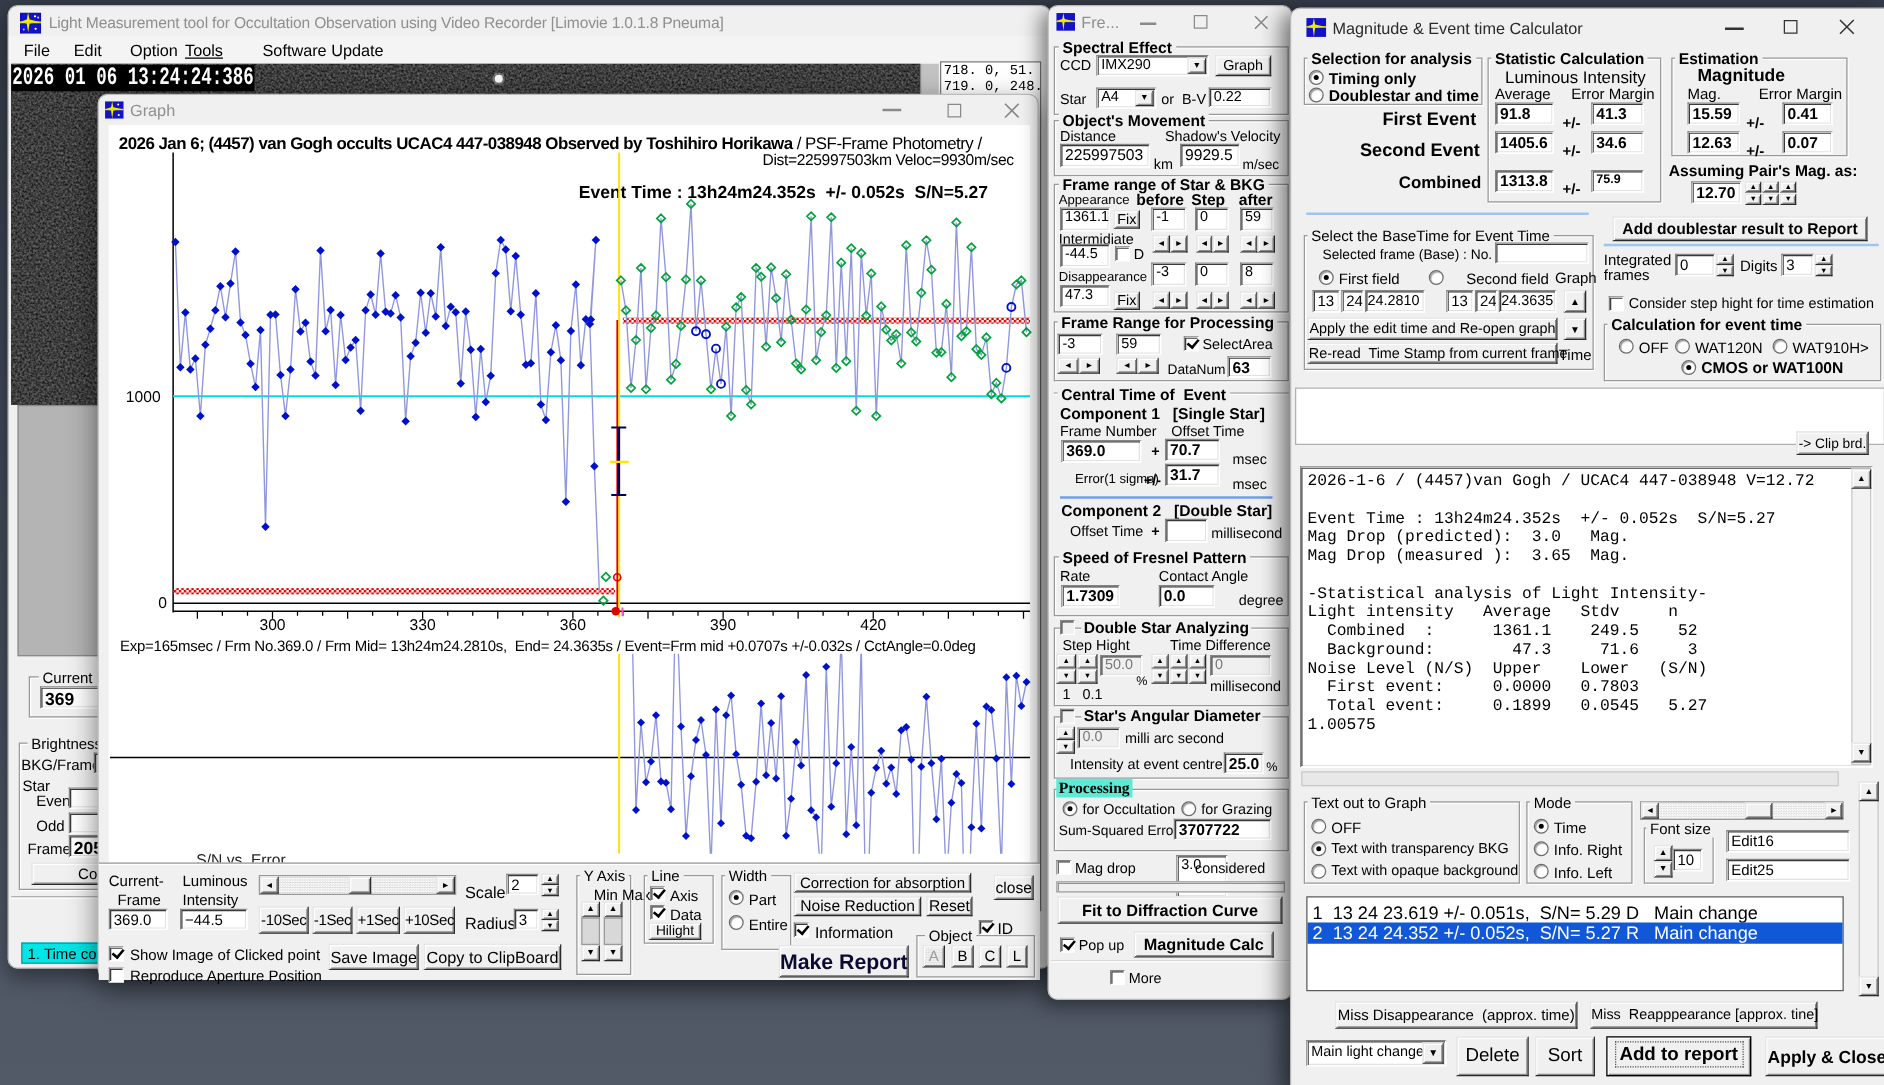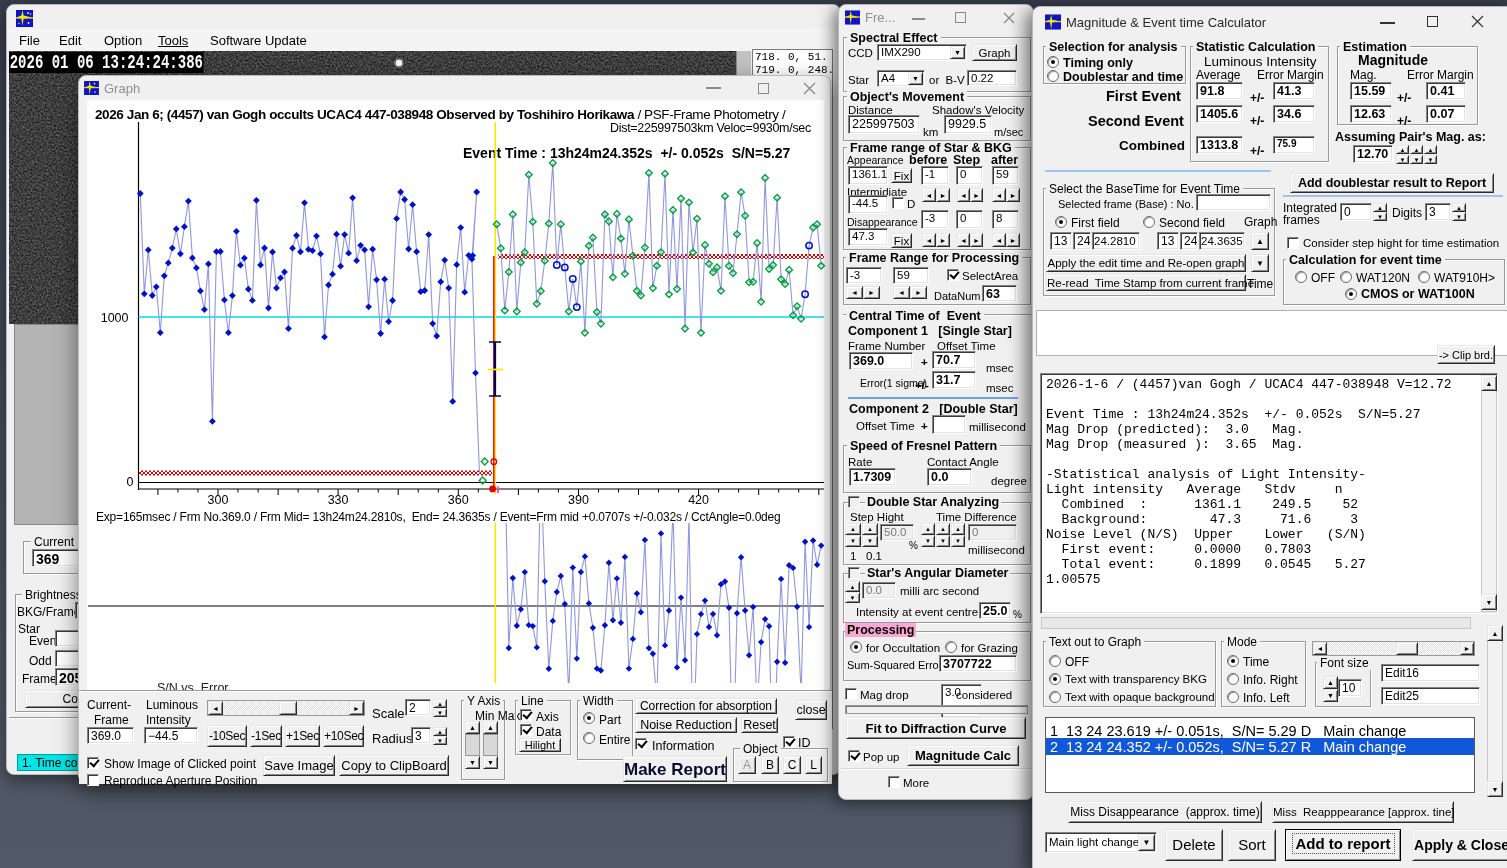--- a/index.html
+++ b/index.html
@@ -30,26 +30,27 @@
   <svg class="ab" style="left:9px; top:5px;" width="17" height="17" viewBox="0 0 17 17">
     <rect x="0" y="0" width="17" height="17" fill="#0f0fb4"></rect>
     <rect x="1" y="1" width="15" height="15" fill="#1212c8"></rect>
     <path d="M6.5 0 L7.6 5.5 L16 7.6 L7.6 8.7 L6.5 16 L5.4 8.7 L0 7.6 L5.4 5.5 Z" fill="#f2ee00"></path>
     <rect x="0" y="7.2" width="17" height="1.4" fill="#e8e400"></rect>
     <circle cx="12" cy="3" r="0.9" fill="#fff"></circle>
       <circle cx="14.5" cy="4" r="0.8" fill="#ddd"></circle>
     <circle cx="12.5" cy="13" r="0.9" fill="#fff"></circle>
       <circle cx="3" cy="13.5" r="0.8" fill="#ccc"></circle>
   </svg>
+  <div class="lab" style="left:32px; top:6px; font-size:12.5px; letter-spacing:-0.15px; color:#8f8f8f;">Light Measurement tool for Occultation Observation using Video Recorder [Limovie 1.0.1.8 Pneuma]</div>
 
   <div class="ab" style="left:0; top:24px; width:100%; height:22px; background:#f4f4f4;">
     <span class="lab" style="left:12px; top:4px; font-size:13px;">File</span>
     <span class="lab" style="left:52px; top:4px; font-size:13px;">Edit</span>
     <span class="lab" style="left:97px; top:4px; font-size:13px;">Option</span>
-    <span class="lab" style="left:151px; top:4px; font-size:13px;text-decoration:underline;">Tools</span>
+    <span class="lab" style="left:141px; top:4px; font-size:13px;text-decoration:underline;">Tools</span>
     <span class="lab" style="left:203px; top:4px; font-size:13px;">Software Update</span>
   </div>
 
   <div class="ab" style="left:2px; top:46px; width:727px; height:273px; background:#1c1c1c; overflow:hidden;">
     <svg width="727" height="273">
       <filter id="noise" x="0" y="0" width="100%" height="100%" color-interpolation-filters="sRGB">
           <feTurbulence type="fractalNoise" baseFrequency="0.55" numOctaves="2" seed="7" stitchTiles="stitch"></feTurbulence>
           <feColorMatrix type="matrix" values="0.5 0 0 0 -0.005  0.5 0 0 0 -0.005  0.5 0 0 0 -0.005  0 0 0 0 1"></feColorMatrix>
         </filter>
       <rect width="727" height="273" fill="#181818"></rect>
@@ -374,21 +375,21 @@
   <div class="lab b" style="left:26px; top:561px; font-size:12.5px; background:#f0f0f0; padding:0 2px;">Star's Angular Diameter</div>
   <div class="sp" style="left:6px; top:576px; width:15px; height:11px; font-size:6px; line-height:10px;">▲</div>
   <div class="sp" style="left:6px; top:587px; width:15px; height:11px; font-size:6px; line-height:10px;">▼</div>
   <div class="edit edg" style="left:23px; top:577px; width:34px; height:17px;">0.0</div>
   <div class="lab" style="left:61px; top:580px;">milli arc second</div>
   <div class="lab" style="left:17px; top:601px;">Intensity at event centre:</div>
   <div class="edit b" style="left:140px; top:597px; width:32px; height:17px; font-size:12.5px;">25.0</div>
   <div class="lab" style="left:174px; top:604px; font-size:10px;">%</div>
 
   <div class="grp" style="left:4px; top:626px; width:188px; height:50px;"></div>
-  <div class="lab b" style="left:6px; top:618px; font-size:12.5px; background:#f9a8d4; padding:0 2px;">Processing</div>
+  <div class="lab b" style="left:6px; top:618px; font-size:12.5px; background:#5eead4; padding:0 2px;font-family:Liberation Serif, serif;">Processing</div>
   <div class="rad c" style="left:11px; top:636px;"></div>
     <div class="lab" style="left:27px; top:637px;">for Occultation</div>
   <div class="rad" style="left:106px; top:636px;"></div>
     <div class="lab" style="left:122px; top:637px;">for Grazing</div>
   <div class="lab" style="left:8px; top:654px; font-size:11px;">Sum-Squared Error</div>
   <div class="edit b" style="left:100px; top:650px; width:78px; height:17px; font-size:12.5px;">3707722</div>
 
   <div class="chk" style="left:6px; top:683px;"></div>
     <div class="lab" style="left:21px; top:684px;">Mag drop</div>
   <div class="edit" style="left:70px; top:679px; width:41px; height:34px;margin-left:32px;">3.0</div>
@@ -465,21 +466,21 @@
   <div class="btn b" style="left:257px; top:166px; width:204px; height:20px; line-height:19px; font-size:12.5px;">Add doublestar result to Report</div>
   <div class="ab" style="left:250px; top:188px; width:220px; height:2px; background:#9cc6ee;"></div>
 
   <div class="grp" style="left:10px; top:181px; width:232px; height:108px;"></div>
   <div class="glab" style="left:13px; top:175px;">Select the BaseTime for Event Time</div>
   <div class="lab" style="left:25px; top:191px; font-size:11px;">Selected frame (Base) : No.</div>
   <div class="edit" style="left:163px; top:187px; width:75px; height:17px;"></div>
   <div class="rad c" style="left:22px; top:209px;"></div>
     <div class="lab" style="left:38px; top:209px;">First field</div>
   <div class="rad" style="left:110px; top:209px;"></div>
-    <div class="lab" style="left:126px; top:209px;text-align:center;">Second field</div>
+    <div class="lab" style="left:140px; top:209px;text-align:center;">Second field</div>
   <div class="lab" style="left:211px; top:208px;">Graph</div>
   <div class="edit" style="left:17px; top:225px; width:22px; height:18px;">13</div>
   <div class="edit" style="left:40px; top:225px; width:18px; height:18px;">24</div>
   <div class="edit" style="left:59px; top:225px; width:48px; height:18px; font-size:11.5px; padding:2px 1px;">24.2810</div>
   <div class="edit" style="left:124px; top:225px; width:22px; height:18px;">13</div>
   <div class="edit" style="left:147px; top:225px; width:18px; height:18px;">24</div>
   <div class="edit" style="left:166px; top:225px; width:46px; height:18px; font-size:11.5px; padding:2px 1px;">24.3635</div>
   <div class="btn" style="left:218px; top:225px; width:18px; height:18px; font-size:8px; line-height:17px;">▲</div>
   <div class="btn" style="left:13px; top:247px; width:200px; height:18px; line-height:17px; font-size:11.5px;">Apply the edit time and Re-open graph</div>
   <div class="btn" style="left:218px; top:247px; width:18px; height:18px; font-size:8px; line-height:17px;">▼</div>

